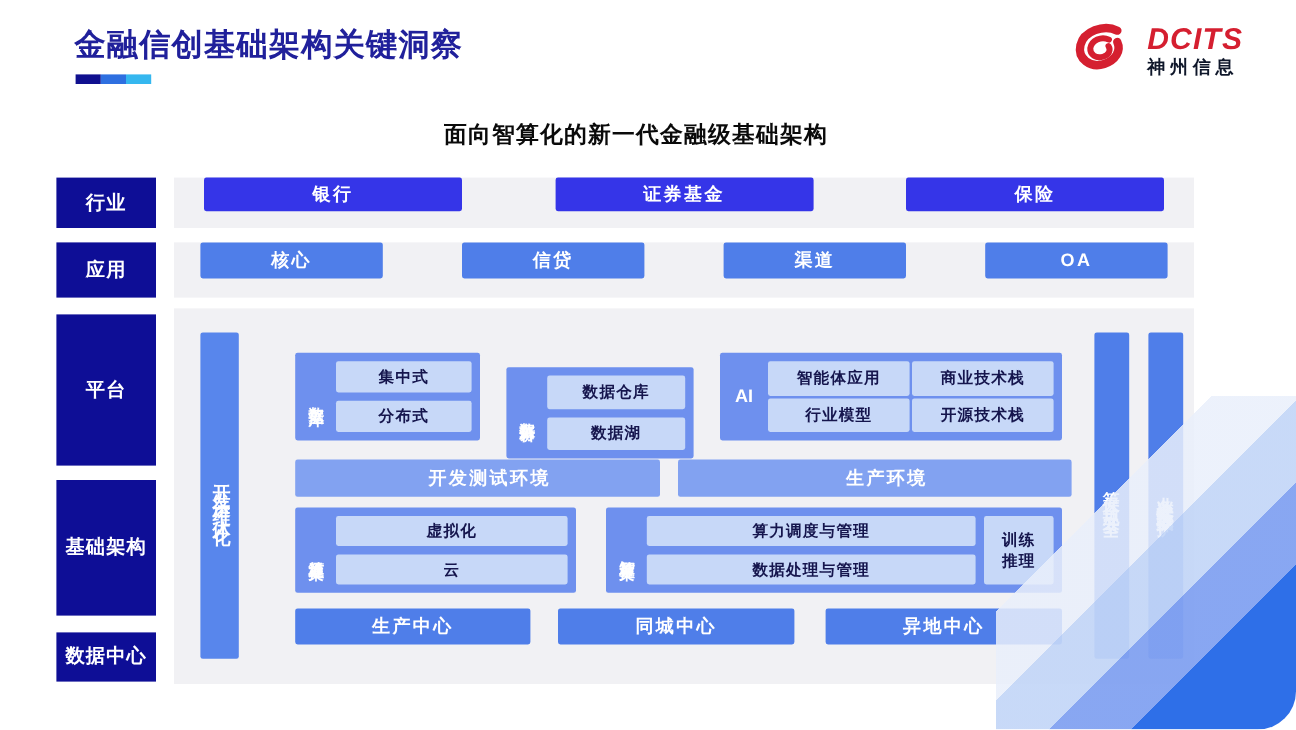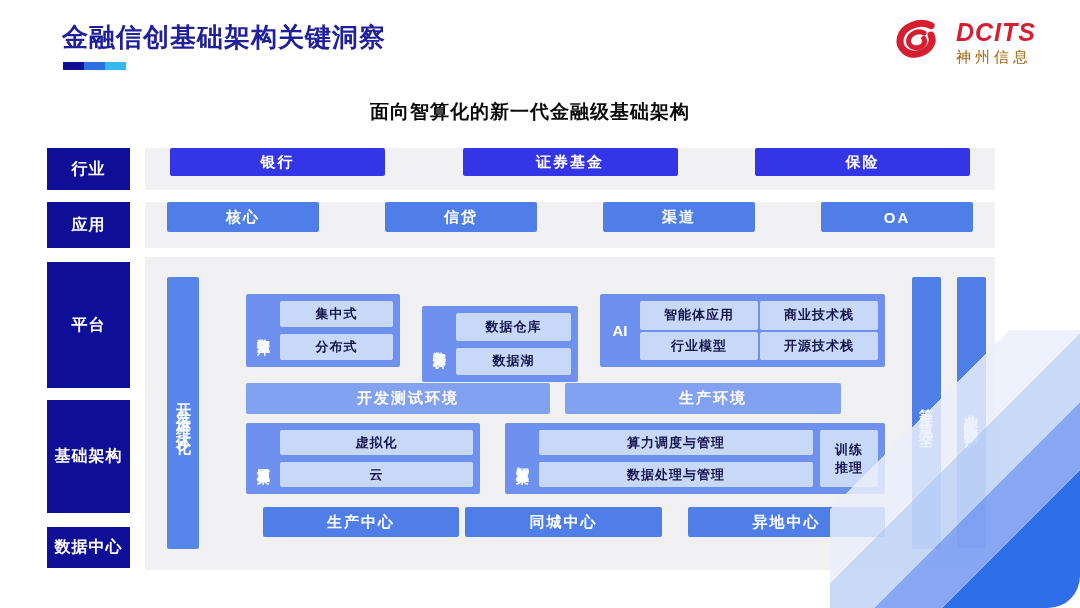--- a/index.html
+++ b/index.html
@@ -11,21 +11,21 @@
   .page-title { position:absolute; left:62px; top:20px; font-size:26px; font-weight:bold; color:#20209B; letter-spacing:1px; }
   .title-underline { position:absolute; left:63px; top:62px; display:flex; height:8px; }
   .title-underline span { width:21px; height:8px; }
   .seg-dark { background:#10108F; }
   .seg-mid { background:#2E6FE0; }
   .seg-light { background:#35B7EF; }
 
   .logo { position:absolute; left:888px; top:14px; display:flex; align-items:center; gap:6px; }
   .logo-text { display:flex; flex-direction:column; line-height:1.1; }
   .logo-brand { color:#D51F30; font-weight:bold; font-style:italic; font-size:25px; letter-spacing:1px; }
-  .logo-company { color:#a16207; font-weight:normal; font-size:15px; letter-spacing:4px; margin-top:2px; }
+  .logo-company { color:#0f172a; font-weight:bold; font-size:15px; letter-spacing:4px; margin-top:2px; }
 
   .diagram-title { position:absolute; left:0; top:99px; width:1060px; text-align:center; font-size:19px; font-weight:bold; color:#0A0A0A; letter-spacing:1px; }
 
   
   .side-label { position:absolute; left:47px; width:83px; background:#0E0E96; color:#fff; display:flex; align-items:center; justify-content:center; font-weight:bold; font-size:16px; letter-spacing:1px; }
   .lbl-industry { top:148px; height:42px; }
   .lbl-application { top:202px; height:46px; }
   .lbl-platform { top:262px; height:126px; }
   .lbl-infrastructure { top:400px; height:113px; }
   .lbl-datacenter { top:527px; height:41px; }
@@ -58,28 +58,28 @@
   .chip { background:#C7D8F8; color:#15154D; font-weight:bold; font-size:13px; display:flex; align-items:center; justify-content:center; flex:1; border-radius:2px; letter-spacing:1px; }
 
   .grp-db { left:101px; top:37px; width:154px; height:73px; }
   .grp-analytics { left:277px; top:37px; width:156px; height:76px;margin-top:12px; }
   .grp-ai { left:455px; top:37px; width:285px; height:73px; }
   .grp-ai .ai-label { width:26px; font-size:15px; align-self:center; }
   .ai-grid { flex:1; display:grid; grid-template-columns:1fr 1fr; gap:2px; }
 
   .env-bar { position:absolute; top:126px; height:31px; background:#82A2F1; color:#fff; font-weight:bold; font-size:15px; display:flex; align-items:center; justify-content:center; border-radius:2px; letter-spacing:2px;padding-left:20px; }
   .env-dev { left:101px; width:304px; }
-  .env-prod { left:420px; width:276px; }
+  .env-prod { left:420px; width:328px; }
 
   .grp-general { left:101px; top:166px; width:234px; height:71px; }
   .grp-intelligent { left:360px; top:166px; width:380px; height:71px; }
   .chip-side { flex:0 0 58px; padding:0 10px; text-align:center; line-height:1.35; }
 
   .center-btn { position:absolute; top:250px; height:30px; background:#4F7EE9; color:#fff; font-weight:bold; font-size:15px; display:flex; align-items:center; justify-content:center; border-radius:2px; letter-spacing:2px; }
-  .ctr-prod { left:118px; width:196px; }
+  .ctr-prod { left:101px; width:196px; }
   .ctr-same { left:320px; width:197px; }
   .ctr-remote { left:543px; width:197px; }
 
   
   .corner-deco { position:absolute; right:0; bottom:0; width:250px; height:278px; pointer-events:none;
     background:linear-gradient(135deg,
       rgba(255,255,255,0) 0 34%,
       rgba(233,239,251,0.85) 34% 48%,
       rgba(195,214,247,0.92) 48% 61%,
       rgba(130,162,241,0.95) 61% 74%,

